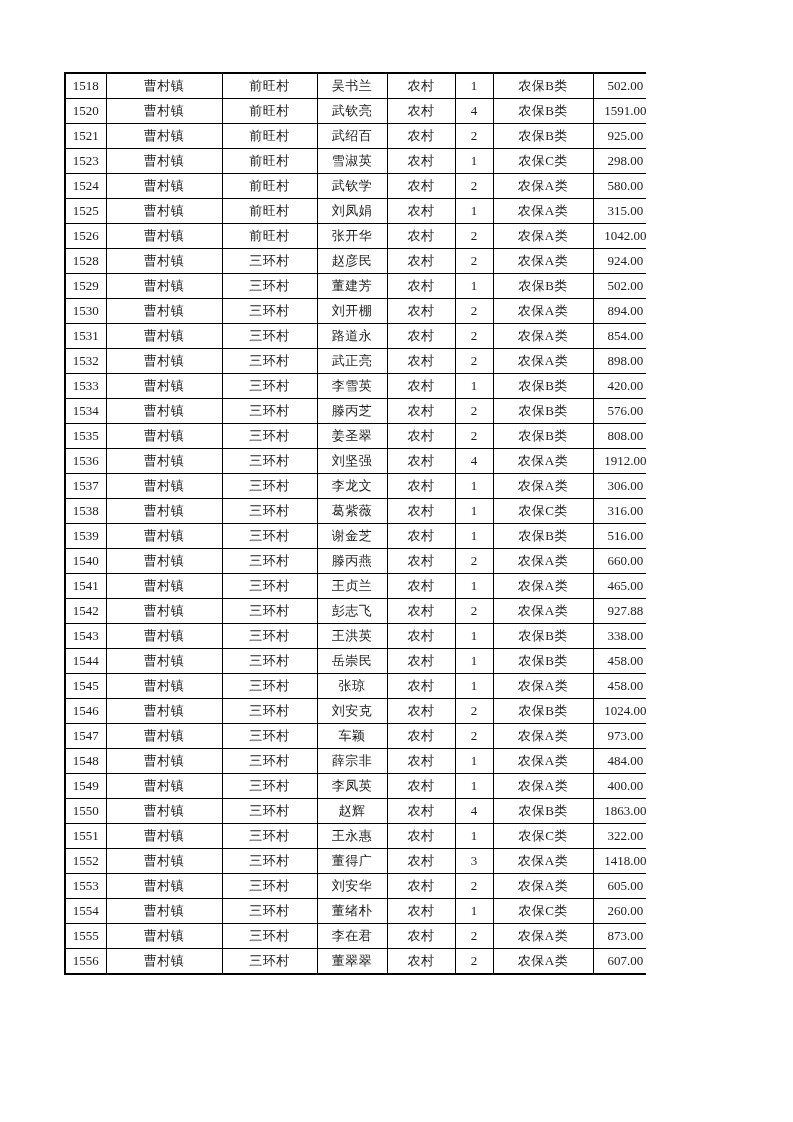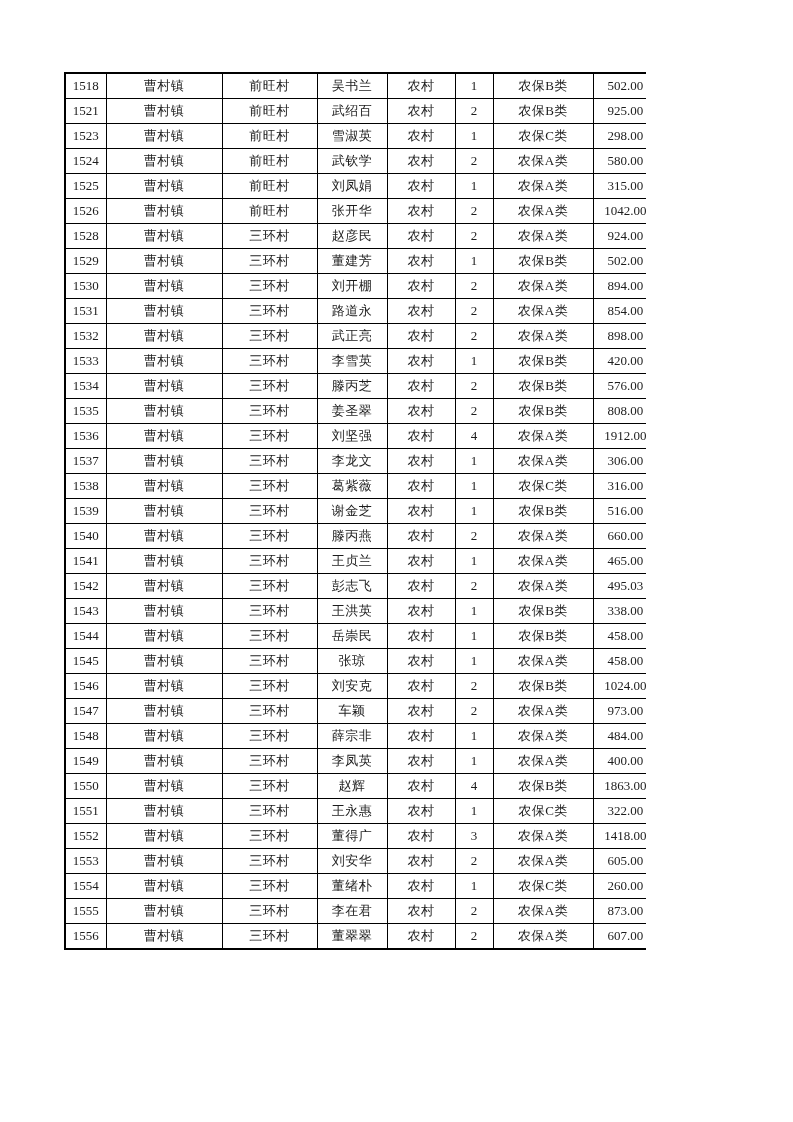--- a/index.html
+++ b/index.html
@@ -61,20 +61,30 @@
           <td class="num">1518</td>
           <td>曹村镇</td>
           <td>前旺村</td>
           <td>吴书兰</td>
           <td>农村</td>
           <td class="num">1</td>
           <td>农保B类</td>
           <td class="num">502.00</td>
         </tr>
         <tr>
+          <td class="num">1520</td>
+          <td>曹村镇</td>
+          <td>前旺村</td>
+          <td>武钦亮</td>
+          <td>农村</td>
+          <td class="num">4</td>
+          <td>农保B类</td>
+          <td class="num">1591.00</td>
+        </tr>
+        <tr>
           <td class="num">1521</td>
           <td>曹村镇</td>
           <td>前旺村</td>
           <td>武绍百</td>
           <td>农村</td>
           <td class="num">2</td>
           <td>农保B类</td>
           <td class="num">925.00</td>
         </tr>
         <tr>
@@ -258,21 +268,21 @@
           <td class="num">465.00</td>
         </tr>
         <tr>
           <td class="num">1542</td>
           <td>曹村镇</td>
           <td>三环村</td>
           <td>彭志飞</td>
           <td>农村</td>
           <td class="num">2</td>
           <td>农保A类</td>
-          <td class="num">495.03</td>
+          <td class="num">927.88</td>
         </tr>
         <tr>
           <td class="num">1543</td>
           <td>曹村镇</td>
           <td>三环村</td>
           <td>王洪英</td>
           <td>农村</td>
           <td class="num">1</td>
           <td>农保B类</td>
           <td class="num">338.00</td>

